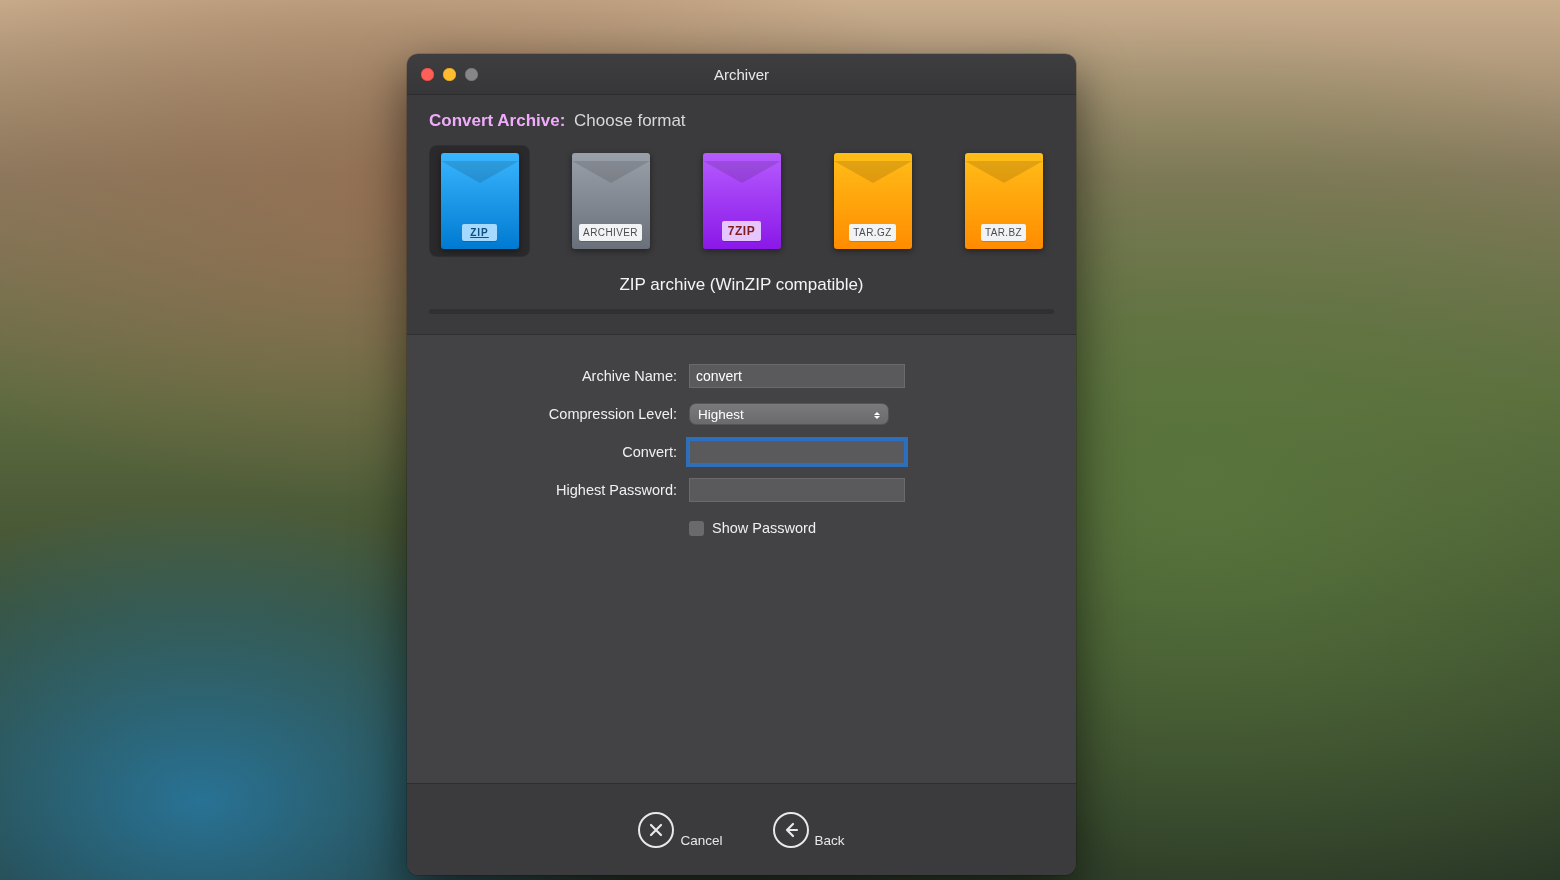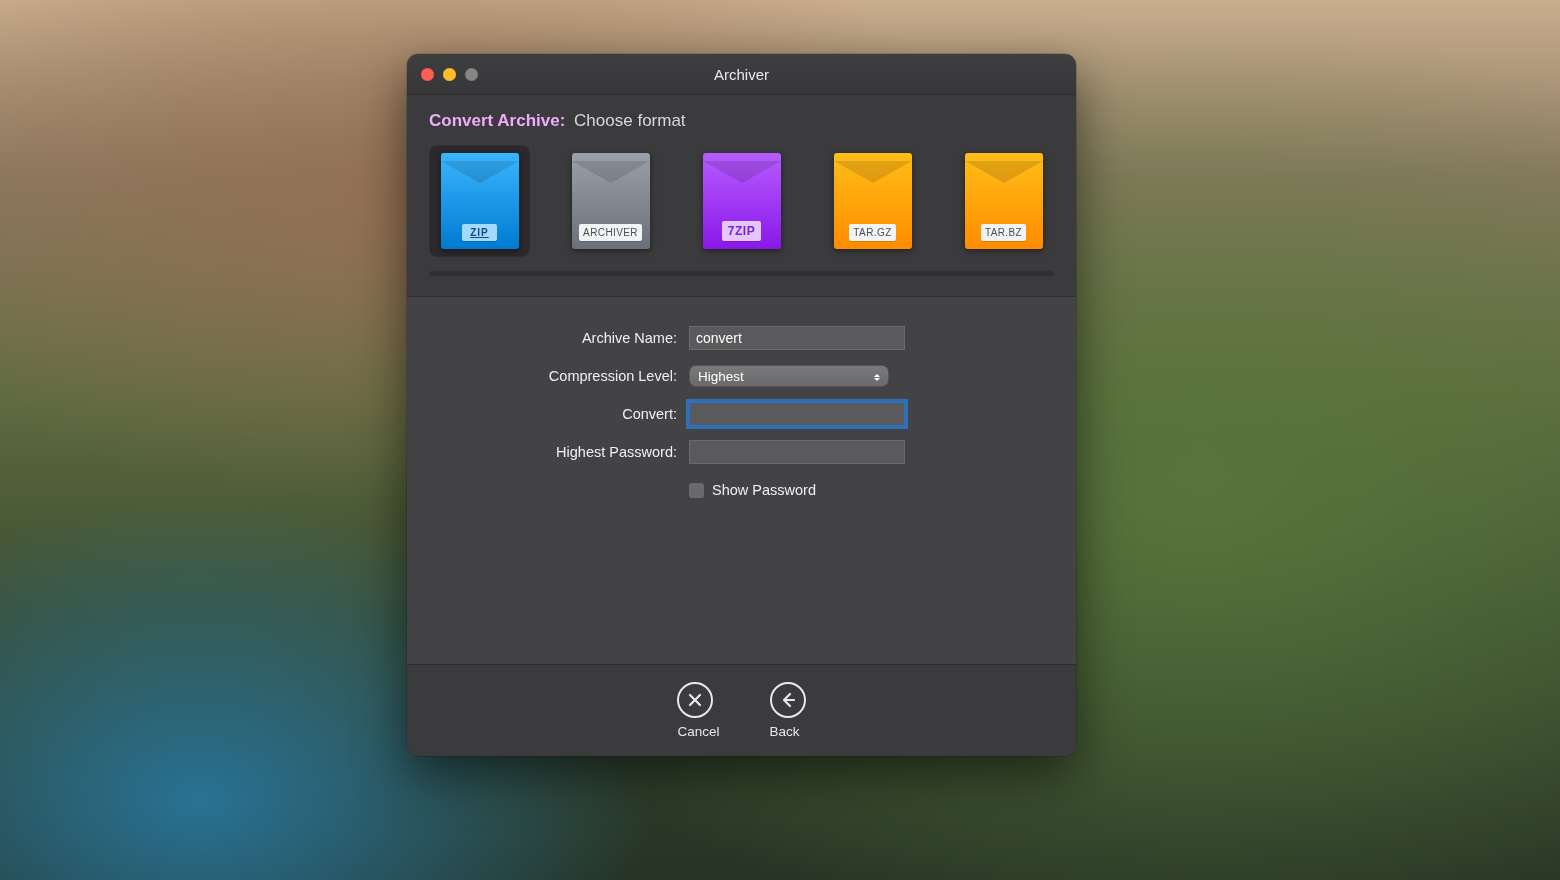--- a/index.html
+++ b/index.html
@@ -24,21 +24,21 @@
       radial-gradient(ellipse 1200px 800px at 1200px 500px, rgba(90,120,60,0.85) 0%, rgba(90,120,60,0) 60%),
       radial-gradient(ellipse 1000px 500px at 400px 200px, rgba(150,110,80,0.8) 0%, rgba(150,110,80,0) 60%),
       linear-gradient(180deg, #c9ad8d 0%, #8a7a60 20%, #5e6b40 45%, #3c4d30 70%, #263325 100%);
     background-blend-mode: normal;
   }
 
   
   .window {
     position: absolute;
     left: 407px; top: 54px;
-    width: 669px; height: 702px;
+    width: 669px; height: 821px;
     border-radius: 11px;
     overflow: hidden;
     box-shadow: 0 18px 50px rgba(0,0,0,0.55), 0 0 0 0.5px rgba(0,0,0,0.3);
     display: flex; flex-direction: column;
     color: var(--text);
   }
   .titlebar {
     height: 41px;
     background: linear-gradient(180deg,#3e3e40 0%, #373739 100%);
     display: flex; align-items: center;
@@ -87,21 +87,21 @@
   }
   .env-tag {
     background: #f1f3f4; color: #4b4d50; font-size: 10px;
     padding: 3px 4px; border-radius: 2px; letter-spacing: 0.4px;
     box-shadow: 0 1px 0 rgba(0,0,0,0.15);
   }
   .fmt-zip .envelope { background: linear-gradient(180deg,#3ab6ff,#007ad1); box-shadow: 0 2px 6px rgba(0,0,0,0.45); }
   .fmt-zip .env-tag { background:#a5d9ff; color:#114d7e; font-size:10px; font-weight:700; padding:3px 8px; letter-spacing:1px;text-decoration:underline; }
   .fmt-archiver .envelope { background: linear-gradient(180deg,#9aa0aa,#6a707a); box-shadow: 0 2px 6px rgba(0,0,0,0.45); }
   .fmt-7zip .envelope { background: linear-gradient(180deg,#b65cff,#8a18e8); box-shadow: 0 2px 6px rgba(0,0,0,0.45); }
-  .fmt-7zip .env-tag { background:#e6c6ff; color:#6d28d9; font-size:12px; font-weight:700; padding:3px 6px; letter-spacing:0.5px; }
+  .fmt-7zip .env-tag { background:#e6c6ff; color:#7f1d1d; font-size:12px; font-weight:700; padding:3px 6px; letter-spacing:0.5px; }
   .fmt-targz .envelope { background: linear-gradient(180deg,#ffbe18,#ff8c00); box-shadow: 0 2px 6px rgba(0,0,0,0.45); }
   .fmt-tarbz .envelope { background: linear-gradient(180deg,#ffbe18,#ff8c00); box-shadow: 0 2px 6px rgba(0,0,0,0.45); }
 
   .format-desc { text-align: center; font-size: 17px; color: #f4f4f6; margin-top: 18px; font-weight: 500; }
   .thin-bar { height: 5px; background: #303032; border-radius: 3px; margin: 14px 0 2px 0; }
 
   .body-form {
     flex: 1 1 auto;
     background: #434345;
     padding: 28px 24px 12px 24px;
@@ -142,21 +142,21 @@
   .checkbox svg { display:none; width:11px; height:11px; }
   .check-label { font-size: 14.5px; color:#f0f0f2; }
 
   .footer {
     background: #3b3b3d;
     border-top: 1px solid #2d2d2f;
     height: 92px;
     display:flex; align-items:center; justify-content:center; gap:50px;
   }
   .footer-btn {
-    display:flex; flex-direction:column; align-items:flex-start; gap:6px;
+    display:flex; flex-direction:row; align-items:flex-end; gap:6px;
     color:#e8e8ea; font-size:13.5px; cursor:pointer;
   }
   .circ-icon {
     width:36px; height:36px; border:2.2px solid #e8e8ea; border-radius:50%;
     display:flex; align-items:center; justify-content:center;
   }
 </style>
 </head>
 <body>
 
@@ -200,20 +200,21 @@
             <span class="env-tag">TAR.GZ</span>
           </div>
         </div>
         <div class="format-item fmt-tarbz">
           <div class="envelope">
             <span class="env-tag">TAR.BZ</span>
           </div>
         </div>
       </div>
 
+      <div class="format-desc">ZIP archive (WinZIP compatible)</div>
       <div class="thin-bar"></div>
     </div>
 
     <div class="body-form">
 
       <div class="form-row">
         <div class="lbl">Archive Name:</div>
         <div class="ctl">
           <input class="text-input" type="text" value="convert" style="">
         </div>

